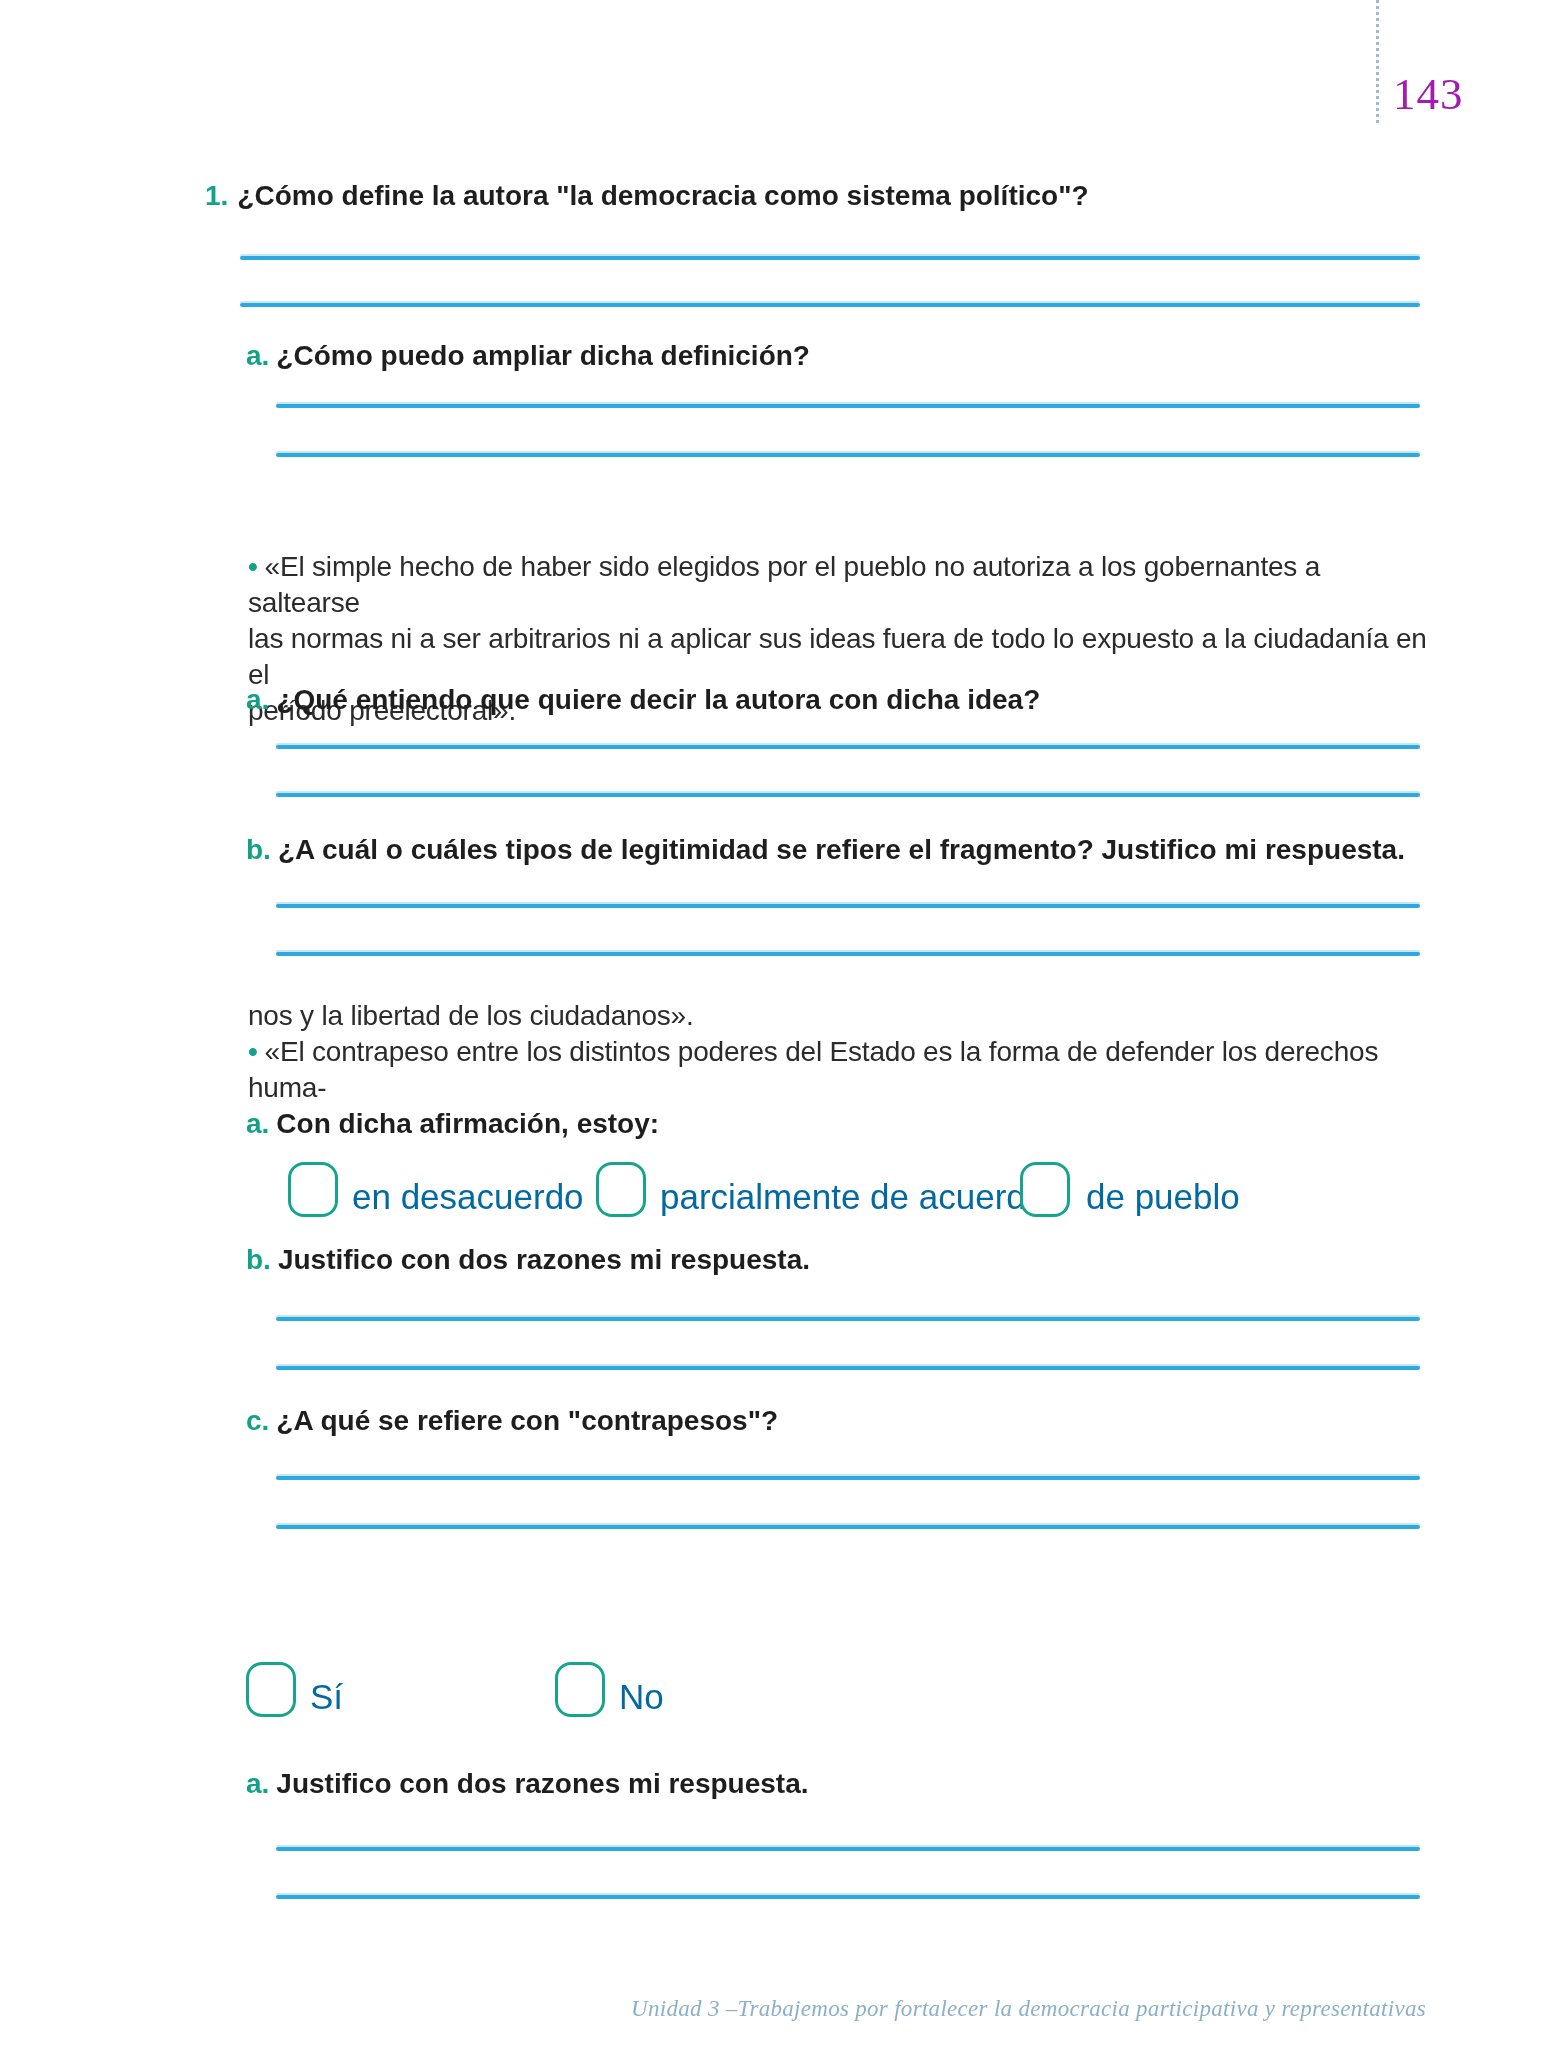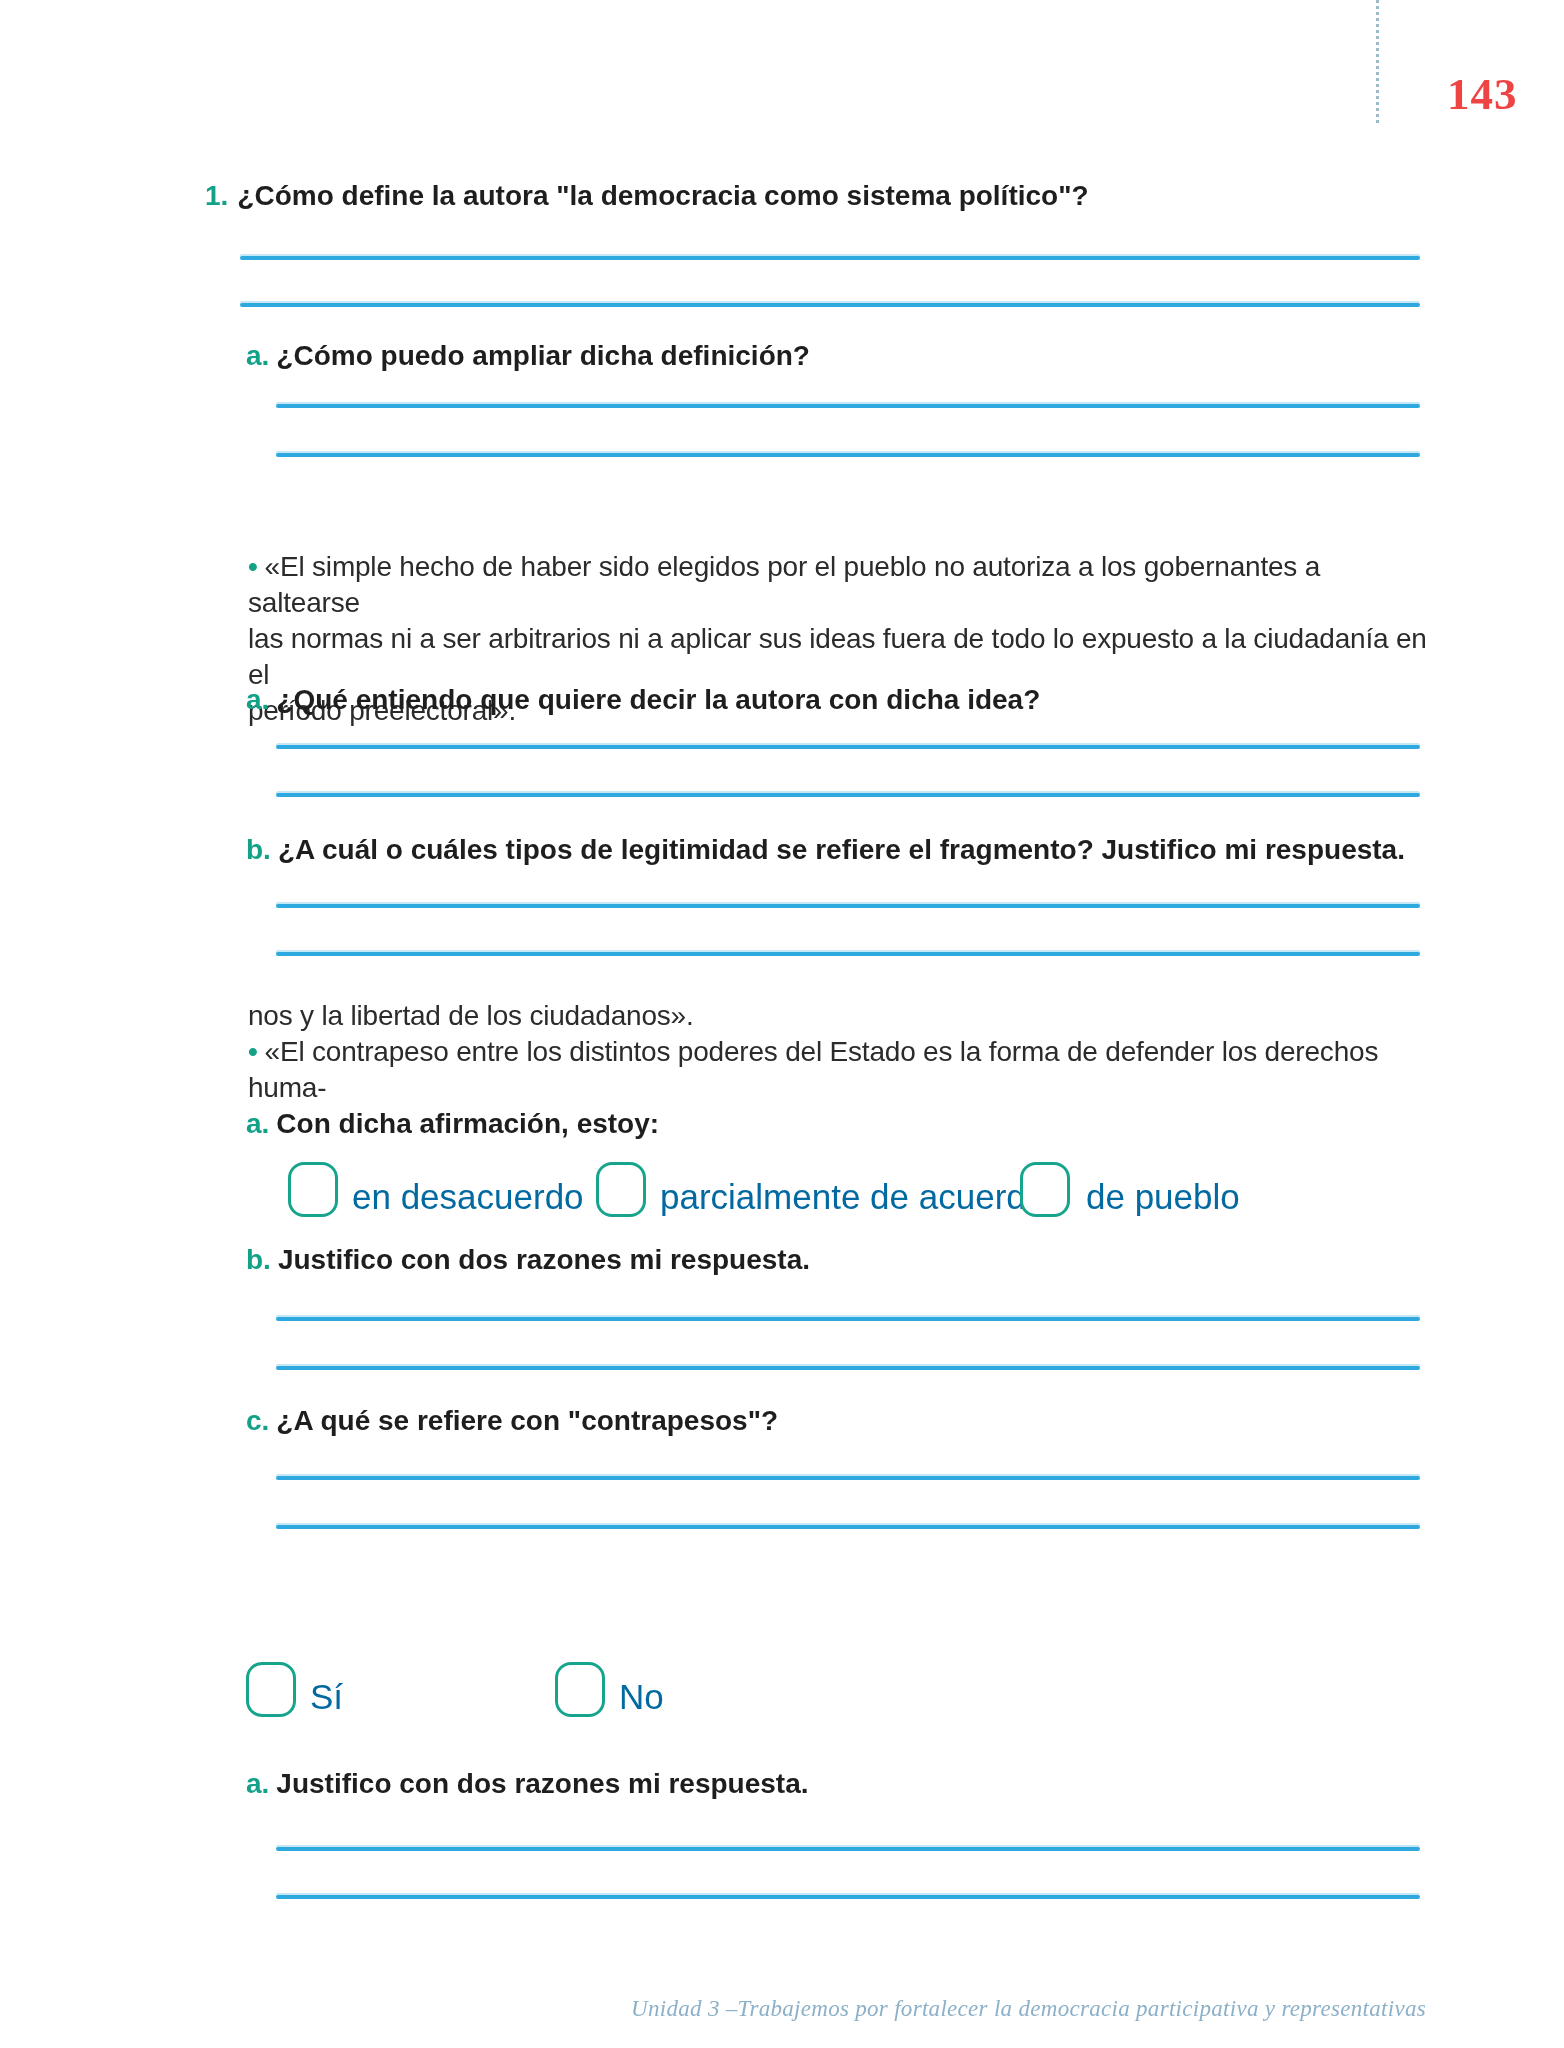--- a/index.html
+++ b/index.html
@@ -10,24 +10,24 @@
     font-family:"Liberation Sans", sans-serif;
     color:#232323;
     overflow:hidden;
   }
   
   .corner-dots{
     position:absolute;left:1376px;top:0;width:3px;height:126px;
     background:repeating-linear-gradient(to bottom,#9cbccb 0 3px,transparent 3px 6px);
   }
   .page-number{
-    position:absolute;left:1447px;top:72px;
+    position:absolute;left:1393px;top:72px;
     font-family:"Liberation Serif", serif;
-    font-weight:bold;font-size:45px;line-height:1;
-    color:#ef4444;letter-spacing:1px;
+    font-weight:normal;font-size:45px;line-height:1;
+    color:#a21caf;letter-spacing:1px;
   }
   
   .qrow{position:absolute;white-space:nowrap;font-size:28px;line-height:1.15;}
   .qrow .num{color:#13a287;font-weight:bold;margin-right:9px;}
   .qrow .ltr{color:#13a287;font-weight:bold;margin-right:7px;}
   .qrow .qtxt{color:#1e1e1e;font-weight:bold;}
   .main-q{left:205px;}
   .sub-q{left:246px;}
   
   .bullet-par{position:absolute;left:248px;width:1185px;font-size:28px;line-height:36px;color:#2b2b2b;font-weight:400;letter-spacing:-0.2px;}

